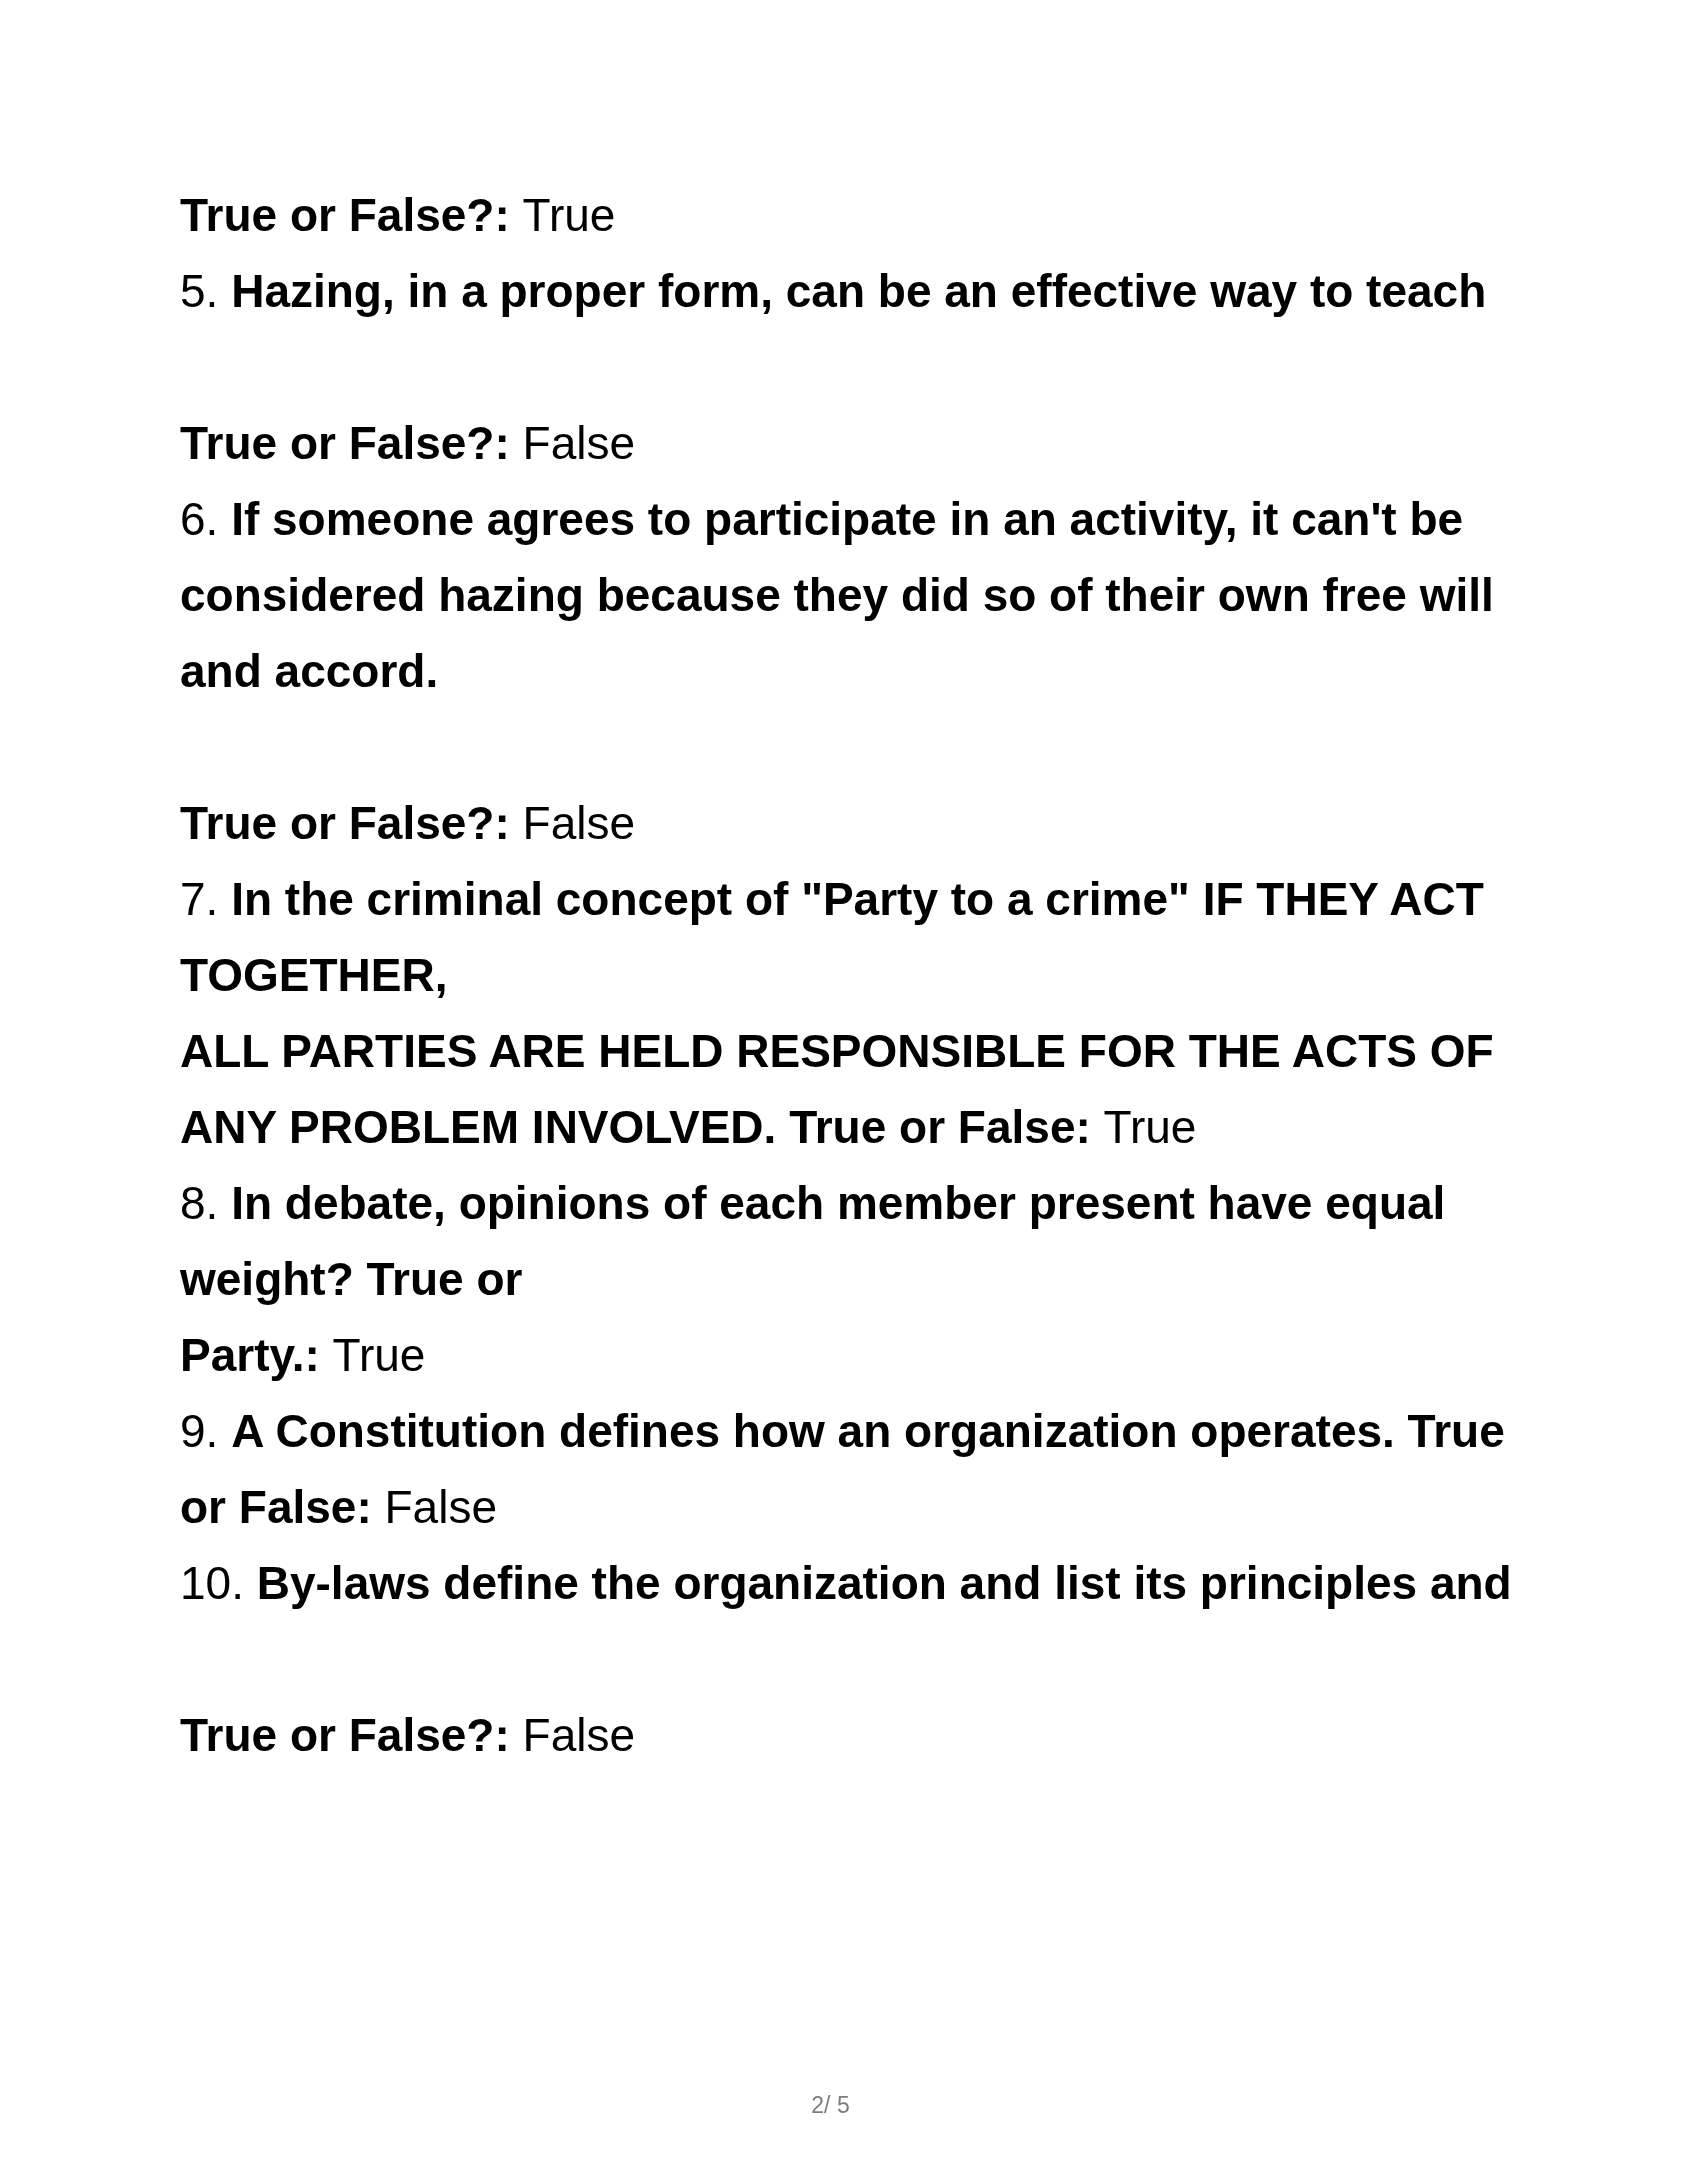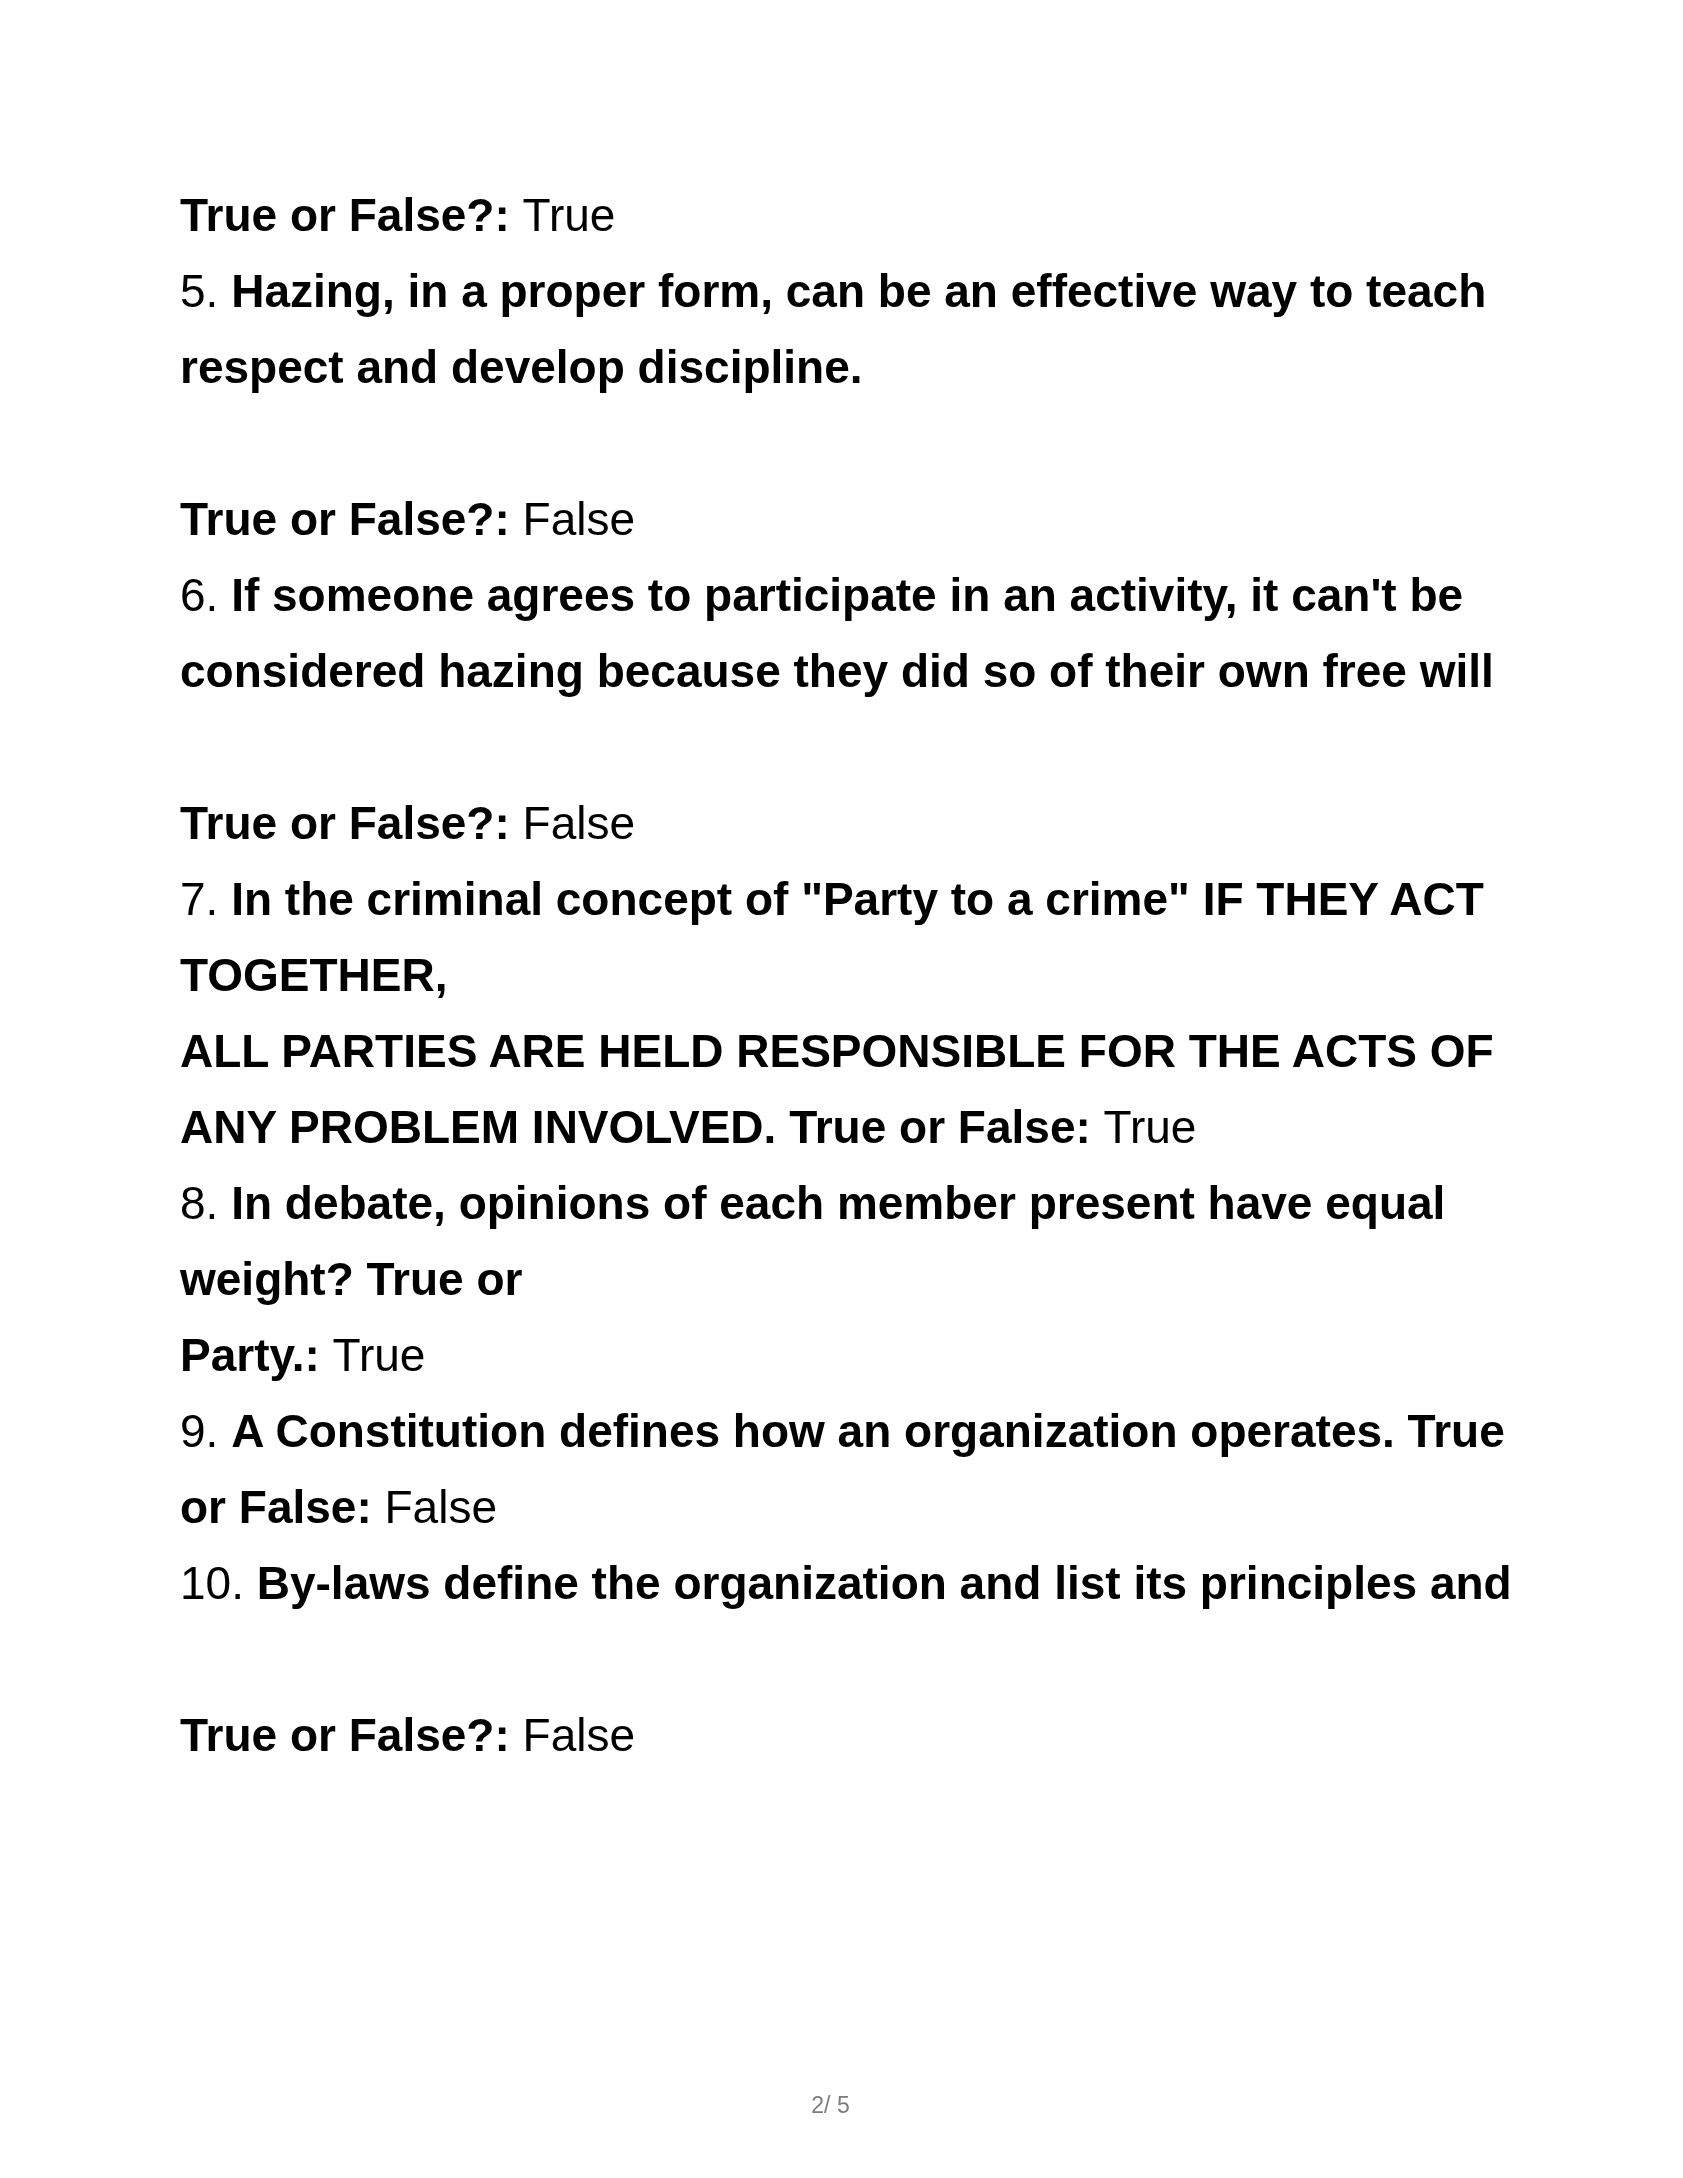--- a/index.html
+++ b/index.html
@@ -42,25 +42,25 @@
     font-weight: 400;
   }
 </style>
 </head>
 <body>
 
 <div class="page">
   <div class="content" id="content" style="color: rgb(0, 0, 0); margin-left: 30px;">
       <div class="line"><span class="seg-bold">True or False?: </span><span class="seg-normal">True</span></div>
       <div class="line"><span class="seg-normal">5. </span><span class="seg-bold">Hazing, in a proper form, can be an effective way to teach</span></div>
-      <div class="line"><span class="seg-bold">respect and develop discipline.</span></div>
       <div class="line"></div>
       <div class="line"><span class="seg-bold">True or False?: </span><span class="seg-normal">False</span></div>
       <div class="line"><span class="seg-normal">6. </span><span class="seg-bold">If someone agrees to participate in an activity, it can't be</span></div>
       <div class="line"><span class="seg-bold">considered hazing because they did so of their own free will</span></div>
+      <div class="line"><span class="seg-bold">and accord.</span></div>
       <div class="line"></div>
       <div class="line"><span class="seg-bold">True or False?: </span><span class="seg-normal">False</span></div>
       <div class="line"><span class="seg-normal">7. </span><span class="seg-bold">In the criminal concept of "Party to a crime" IF THEY ACT</span></div>
       <div class="line"><span class="seg-bold">TOGETHER,</span></div>
       <div class="line"><span class="seg-bold">ALL PARTIES ARE HELD RESPONSIBLE FOR THE ACTS OF</span></div>
       <div class="line"><span class="seg-bold">ANY PROBLEM INVOLVED. True or False: </span><span class="seg-normal">True</span></div>
       <div class="line"><span class="seg-normal">8. </span><span class="seg-bold">In debate, opinions of each member present have equal</span></div>
       <div class="line"><span class="seg-bold">weight? True or</span></div>
       <div class="line"><span class="seg-bold">Party.: </span><span class="seg-normal">True</span></div>
       <div class="line"><span class="seg-normal">9. </span><span class="seg-bold">A Constitution defines how an organization operates. True</span></div>

